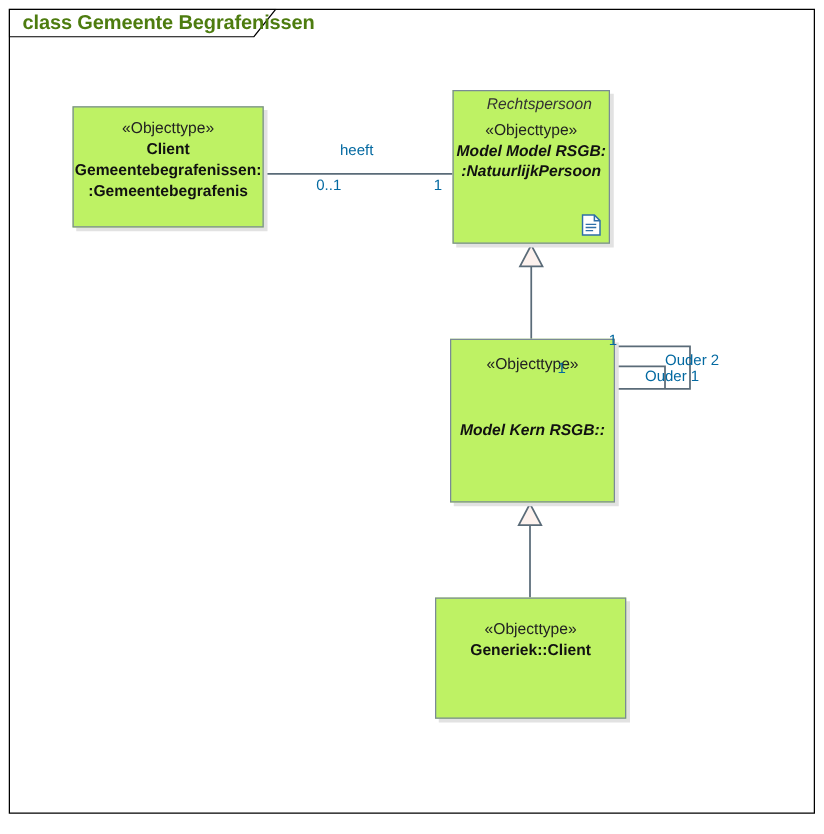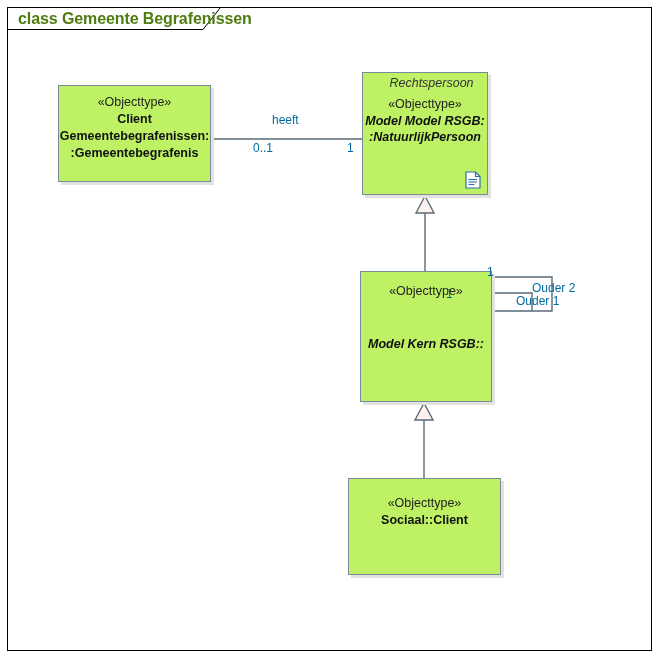--- a/index.html
+++ b/index.html
@@ -225,21 +225,21 @@
 
 <div id="rechtspersoon-alias">Rechtspersoon</div>
 
 <div class="uml-class" id="class-ingeschrevenpersoon">
   <div class="stereotype">«Objecttype»</div>
   <div class="cname italic">Model Kern RSGB::</div>
 </div>
 
 <div class="uml-class" id="class-client">
   <div class="stereotype">«Objecttype»</div>
-  <div class="cname">Sociaal::Client</div>
+  <div class="cname">Generiek::Client</div>
 </div>
 
 <div class="edge-label" style="left:272px; top:113px;">heeft</div>
 
 <div class="edge-label" style="left:229px; top:141px;margin-left:24px;">0..1</div>
 
 <div class="edge-label" style="left:347px; top:141px;">1</div>
 
 <div class="edge-label" style="left:487px; top:265px;">1</div>
 

